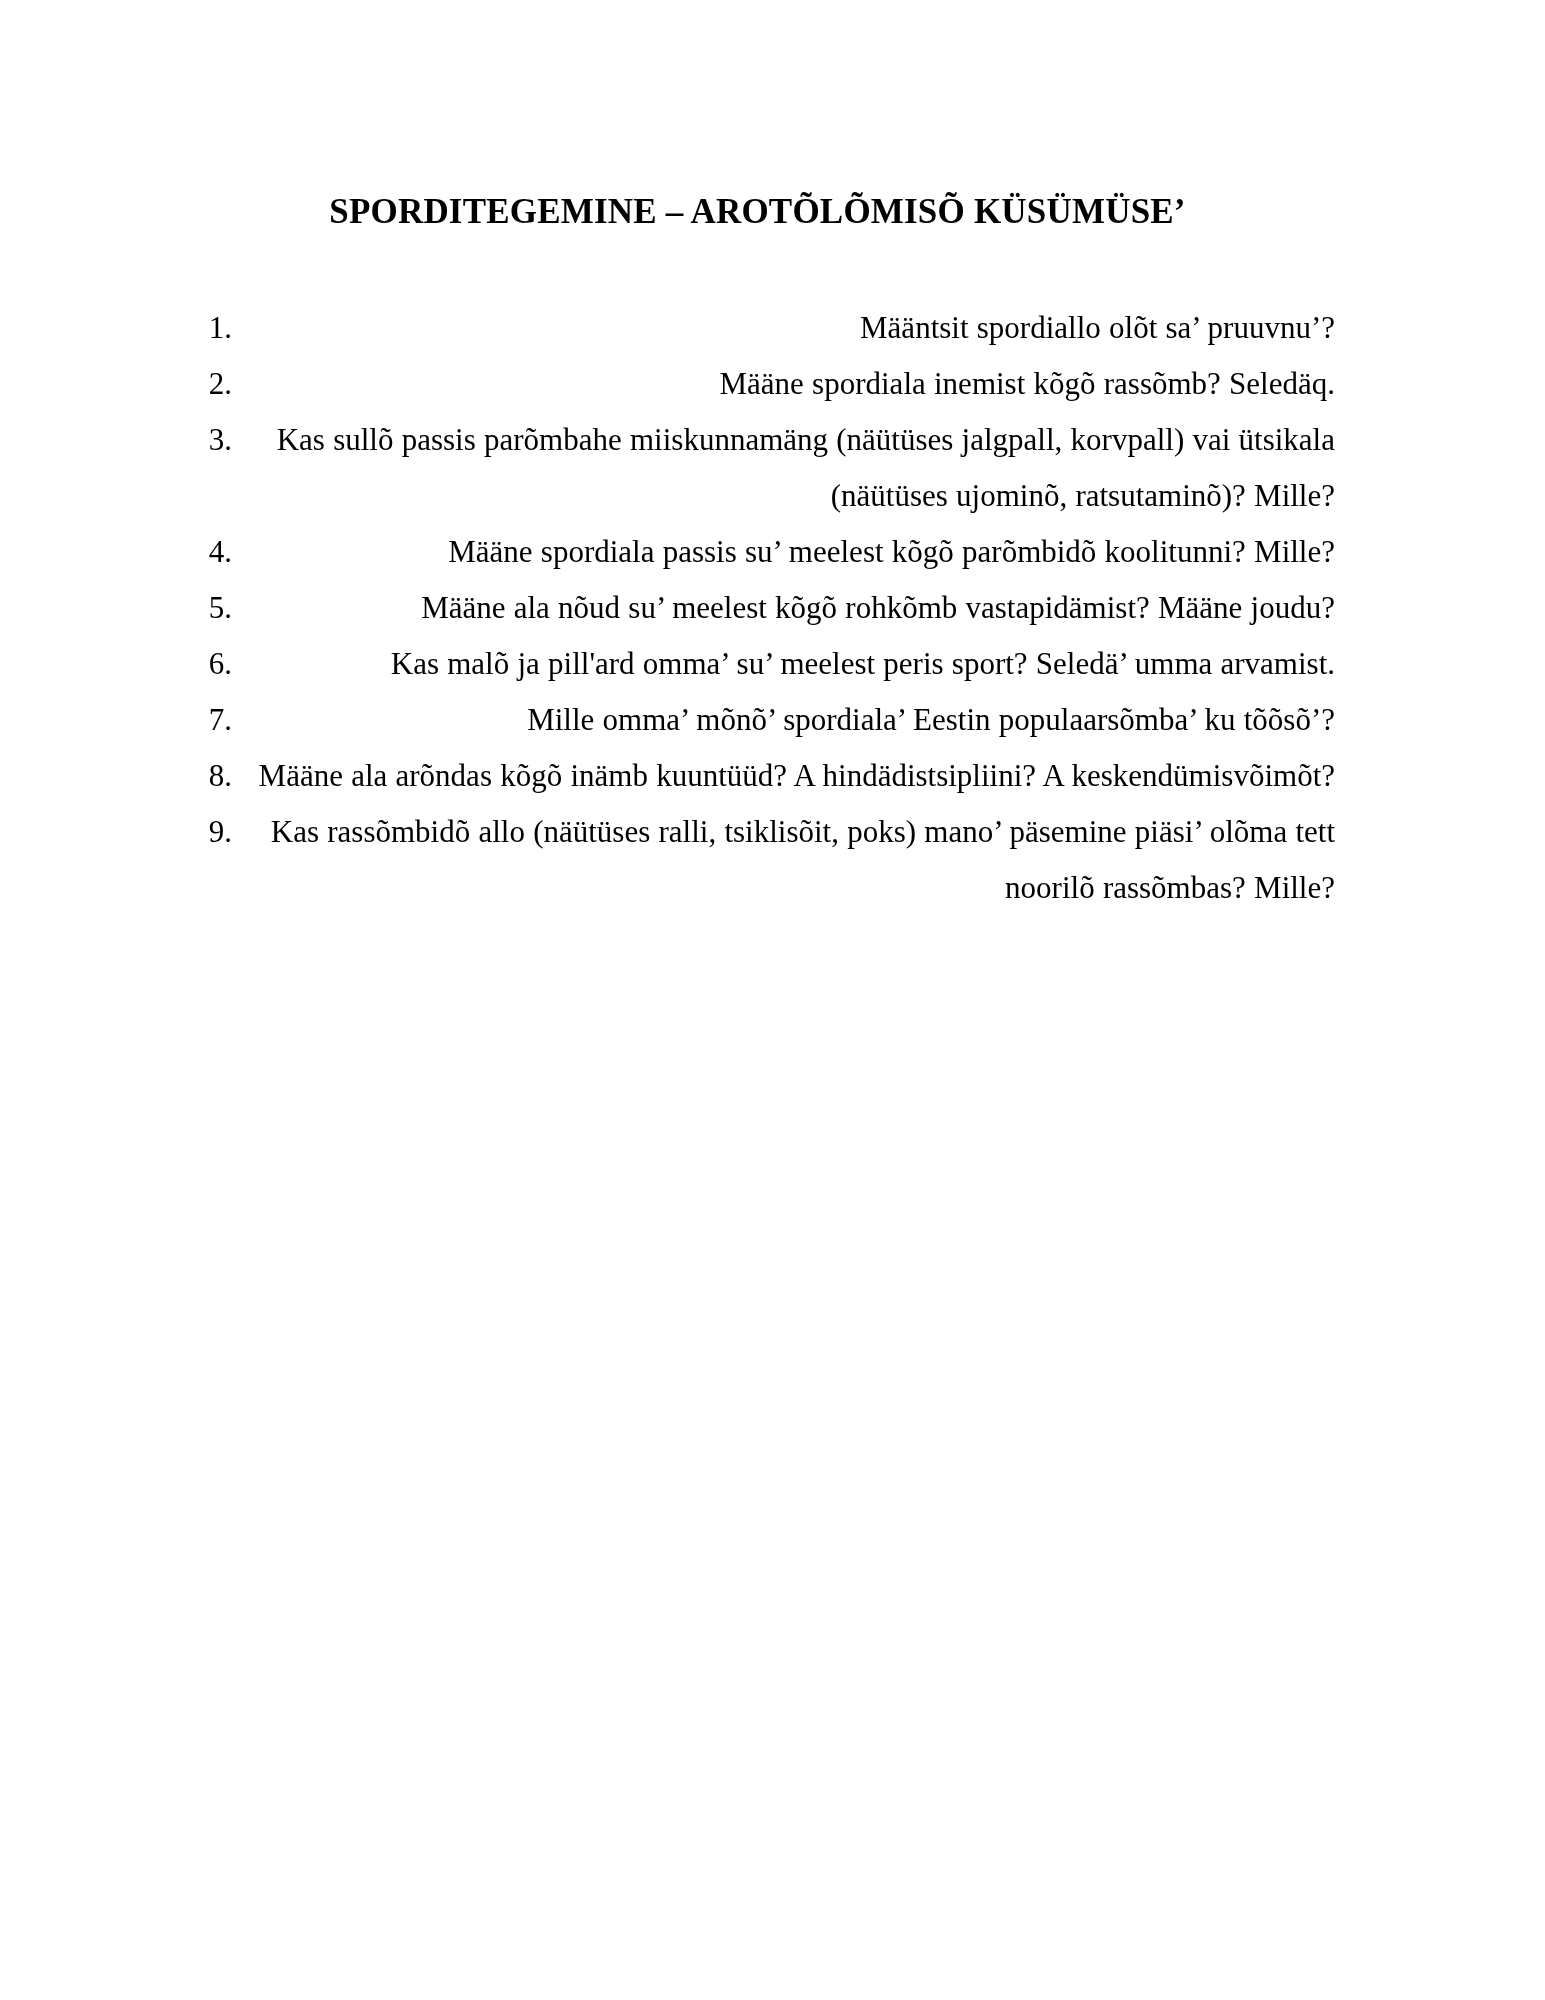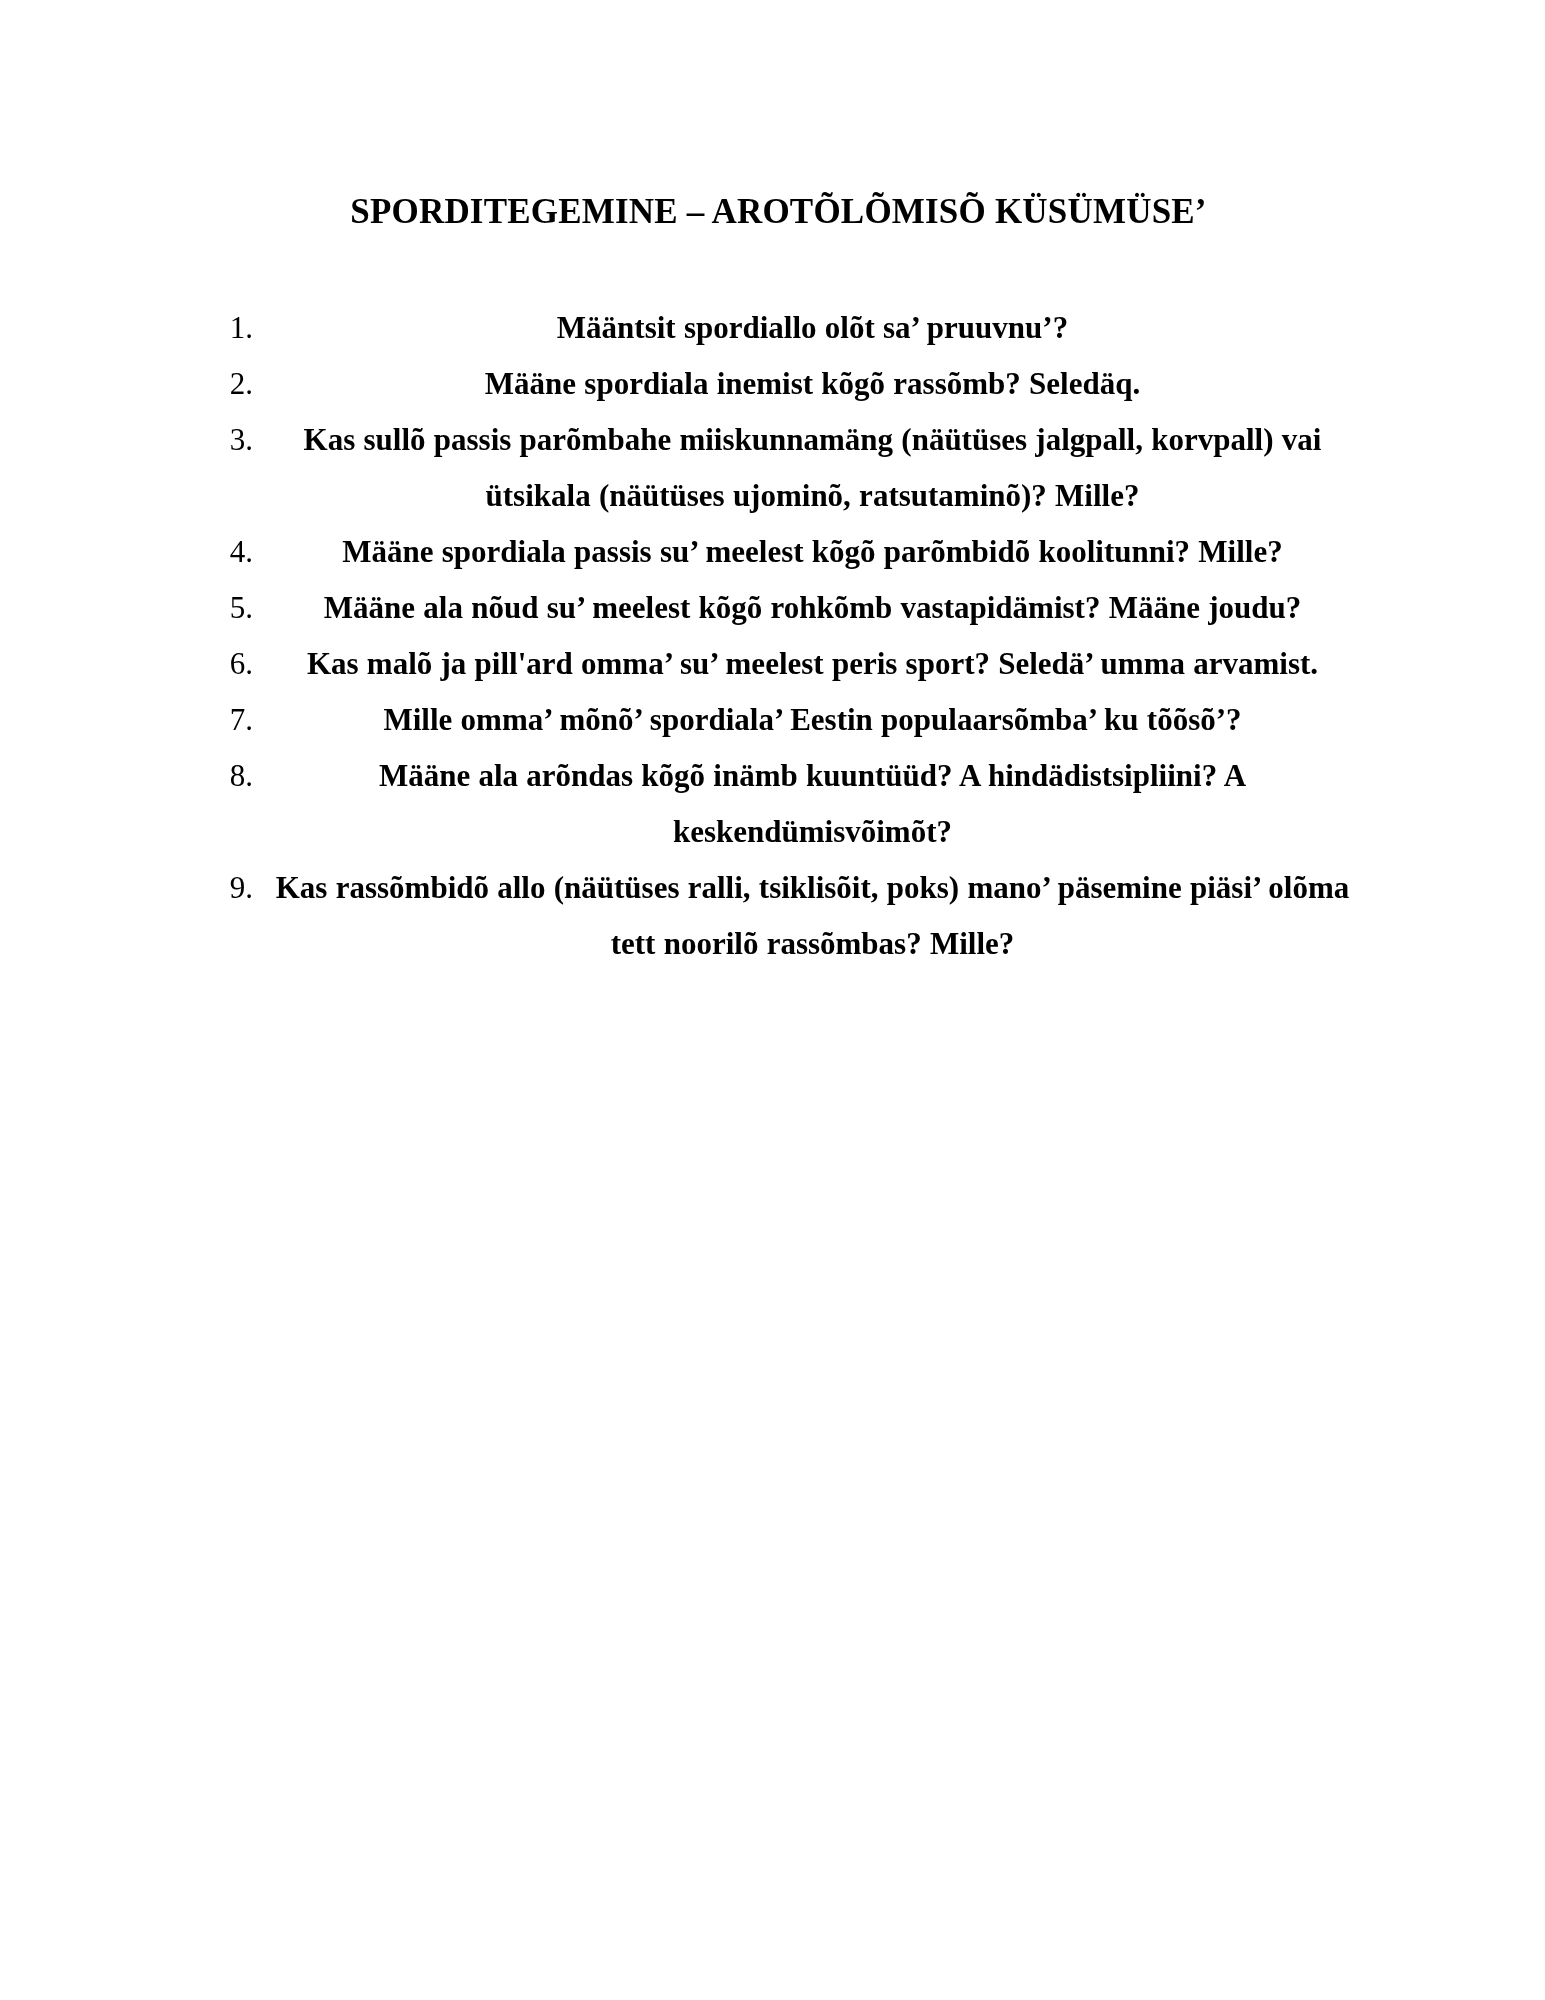--- a/index.html
+++ b/index.html
@@ -16,21 +16,21 @@
     position: relative;
     width: 1545px;
     height: 2000px;
     margin: 0 auto;
     background: #ffffff;
     box-sizing: border-box;
     overflow: hidden;
   }
   .doc-body {
     position: absolute;
-    left: 201px;
+    left: 180px;
     top: 0;
     width: 1155px;
   }
   .doc-title {
     margin: 0;
     padding-top: 190px;
     text-align: center;
     font-size: 35px;
     font-weight: bold;
     letter-spacing: 0.2px;
@@ -56,24 +56,23 @@
   .q-number {
     flex: 0 0 auto;
     width: 68px;
     text-align: right;
     padding-right: 16px;
     box-sizing: border-box;
     white-space: nowrap;
   }
   .q-text {
     flex: 1 1 auto;
-    text-align: center;
+    text-align: right;
     hyphens: none;
     word-spacing: 0.5px;
-    font-weight: bold;
   }
 </style>
 </head>
 <body>
 
 <div class="page">
   <div class="doc-body">
 
     <h1 class="doc-title">SPORDITEGEMINE – AROTÕLÕMISÕ KÜSÜMÜSE’</h1>
 

